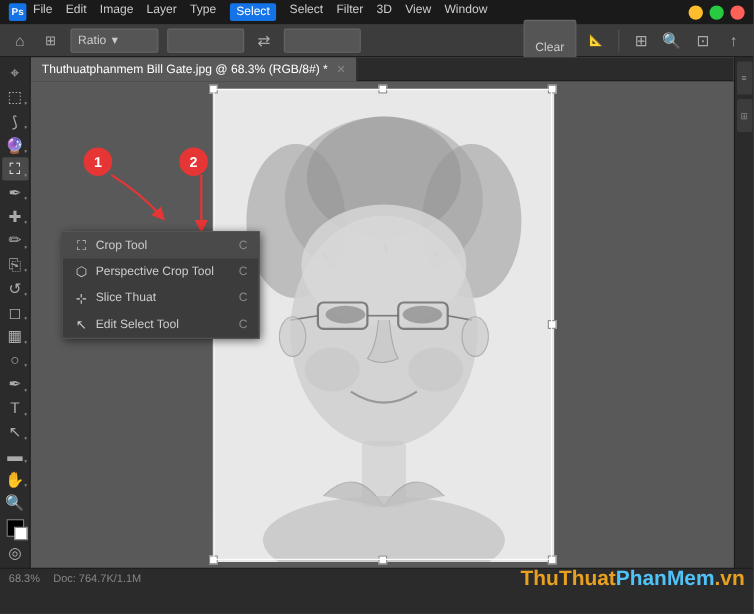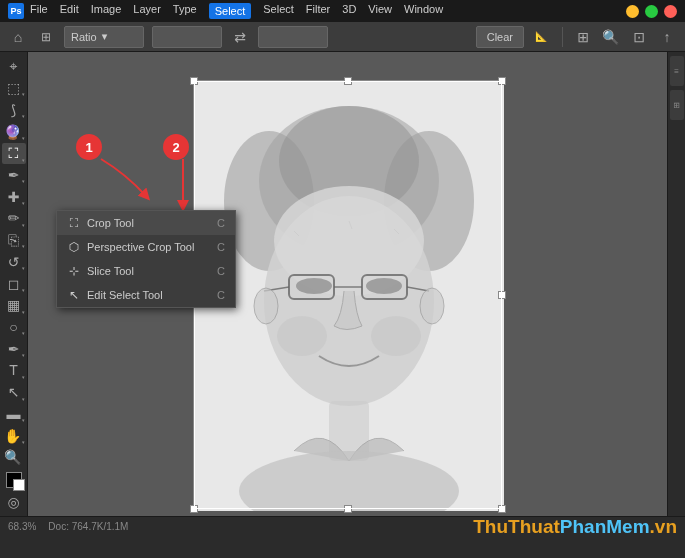--- a/index.html
+++ b/index.html
@@ -37,21 +37,21 @@
       font-size: 11px; padding: 2px 6px; height: 22px; border-radius: 2px;
       display: flex; align-items: center; gap: 5px; cursor: pointer; min-width: 80px;
     }
     .opt-input {
       background: #555; border: 1px solid #666; color: #ccc;
       font-size: 11px; padding: 2px 4px; height: 22px; border-radius: 2px;
       width: 70px; text-align: center;
     }
     .opt-btn {
       background: #555; border: 1px solid #666; color: #ccc;
-      font-size: 11px; padding: 2px 10px; height: 22px; border-radius: 2px;
+      font-size: 11px; padding: 18px 10px; height: 22px; border-radius: 2px;
       cursor: pointer;
     }
     .opt-separator { width: 1px; height: 20px; background: #555; margin: 0 2px; }
 
     
     #main { display: flex; height: calc(558px - 22px - 22px - 30px - 20px); }
 
     
     #left-toolbar {
       width: 28px; background: #2b2b2b;
@@ -242,20 +242,26 @@
     <div class="tool-btn" style="margin-top:auto;">
       <div style="width:16px;height:16px;background:#000;border:1px solid #888;position:relative;">
         <div style="width:12px;height:12px;background:#fff;border:1px solid #888;position:absolute;bottom:-4px;right:-4px;"></div>
       </div>
     </div>
     <div class="tool-btn">◎</div>
   </div>
 
   <div id="canvas-area">
 
+    <div id="tab-bar">
+      <div class="tab active">
+        <span>Thuthuatphanmem Bill Gate.jpg @ 68.3% (RGB/8#) *</span>
+        <span class="tab-close">✕</span>
+      </div>
+    </div>
 
     <div id="canvas-wrapper">
 
       <div style="position:absolute;inset:0;background:#595959;"></div>
 
       <div id="canvas-image">
 
         <svg width="310" height="430" viewBox="0 0 310 430" style="position:absolute;inset:0;">
 
           <rect width="310" height="430" fill="#e8e8e8"></rect>
@@ -363,21 +369,21 @@
       <div class="flyout-item">
         <div class="flyout-item-left">
           <div class="flyout-icon">⬡</div>
           <span>Perspective Crop Tool</span>
         </div>
         <span class="flyout-shortcut">C</span>
       </div>
       <div class="flyout-item">
         <div class="flyout-item-left">
           <div class="flyout-icon">⊹</div>
-          <span>Slice Tool</span>
+          <span>Slice Thuat</span>
         </div>
         <span class="flyout-shortcut">C</span>
       </div>
       <div class="flyout-item">
         <div class="flyout-item-left">
           <div class="flyout-icon">↖</div>
           <span>Edit Select Tool</span>
         </div>
         <span class="flyout-shortcut">C</span>
       </div>

